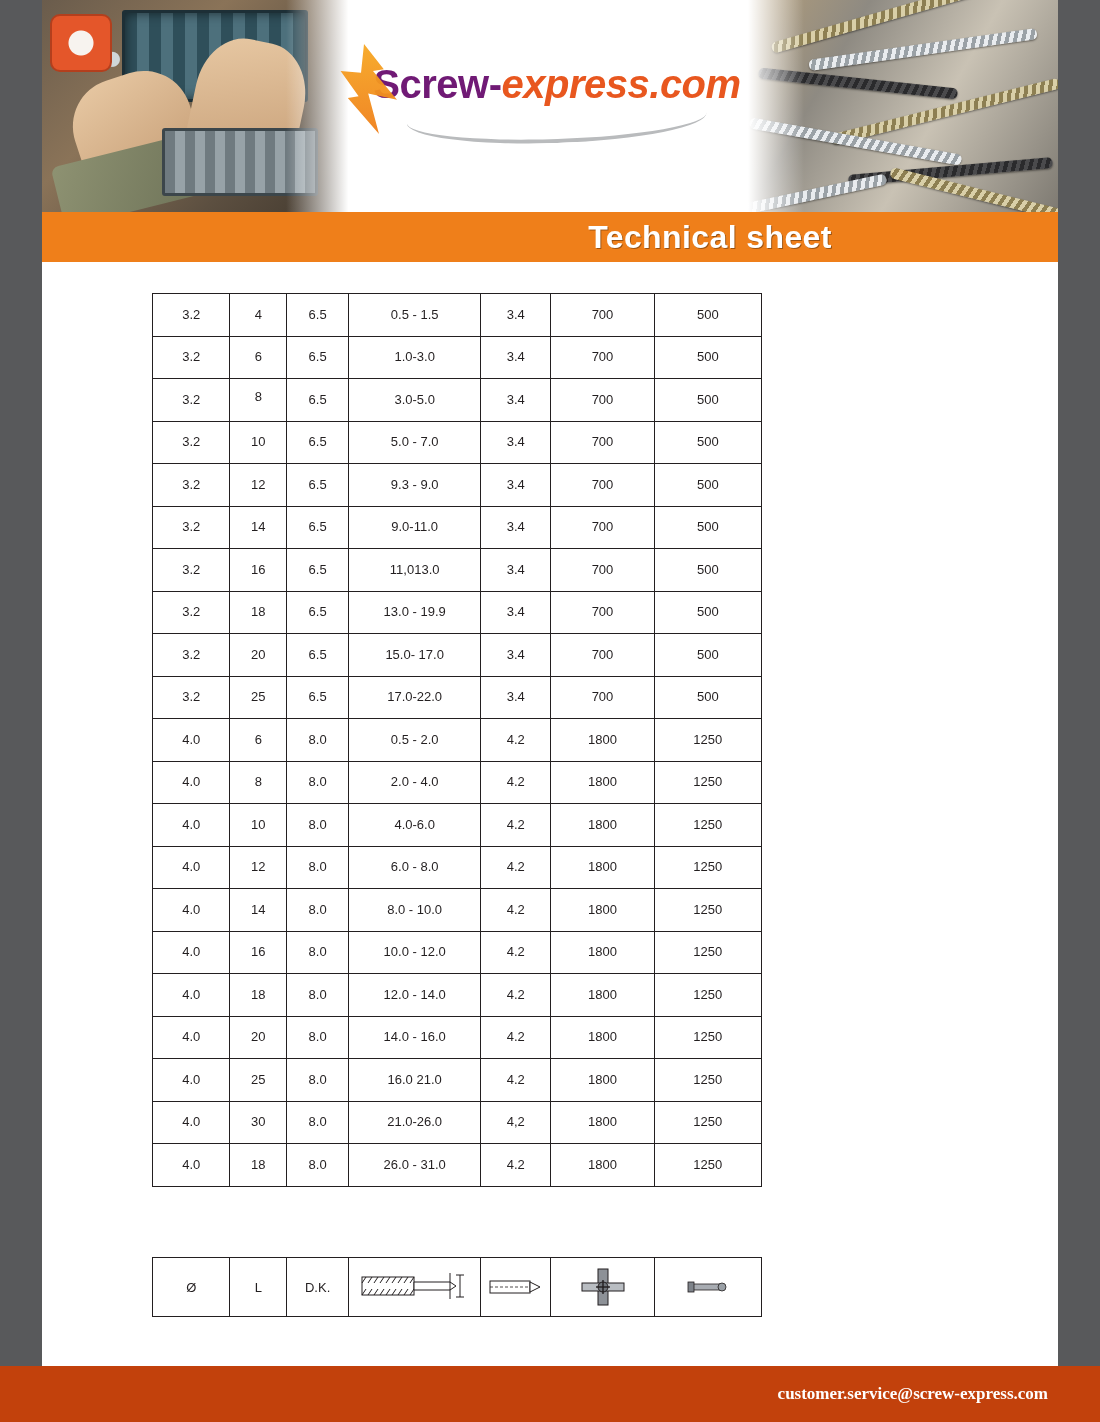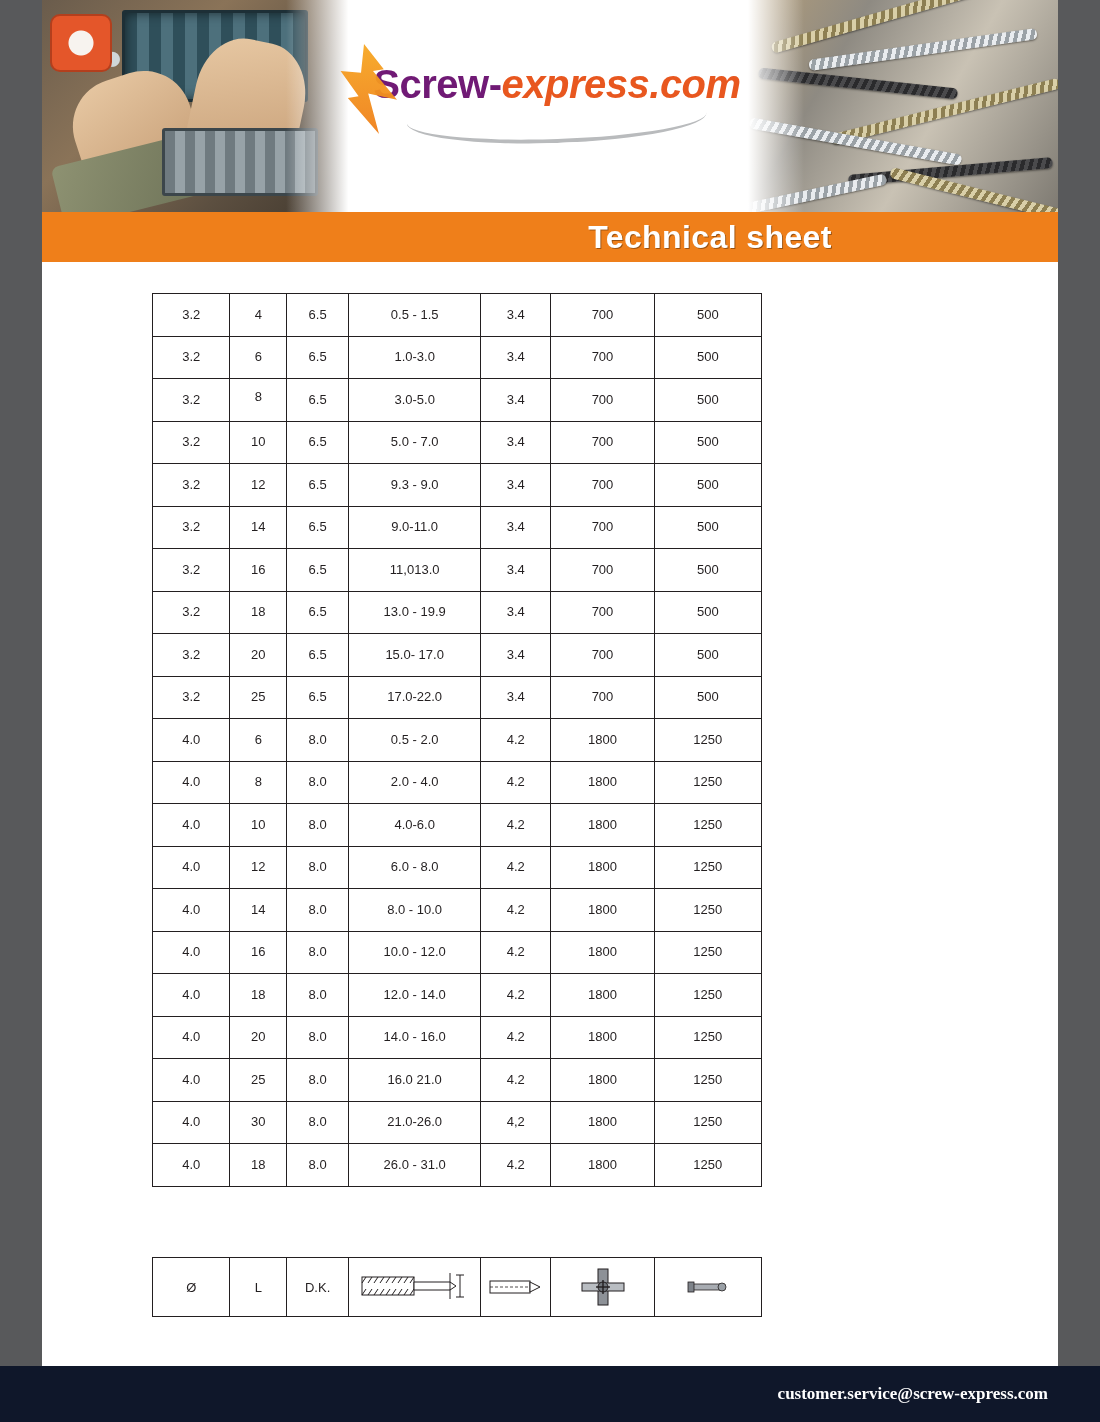--- a/index.html
+++ b/index.html
@@ -245,21 +245,21 @@
   .lg7 { width: 104px; }
   .lg-dk { font-size: 9px; }
 
   .ico { display: block; margin: 0 auto; }
 
   
   .footer {
     position: absolute;
     left: 0; right: 0; bottom: 0;
     height: 56px;
-    background: #0f172a;
+    background: #c2410c;
   }
   .footer-mail {
     position: absolute;
     right: 52px;
     top: 50%;
     transform: translateY(-50%);
     color: #ffffff;
     font-size: 17px;
     font-weight: bold;
     font-family: "Liberation Serif", serif;

